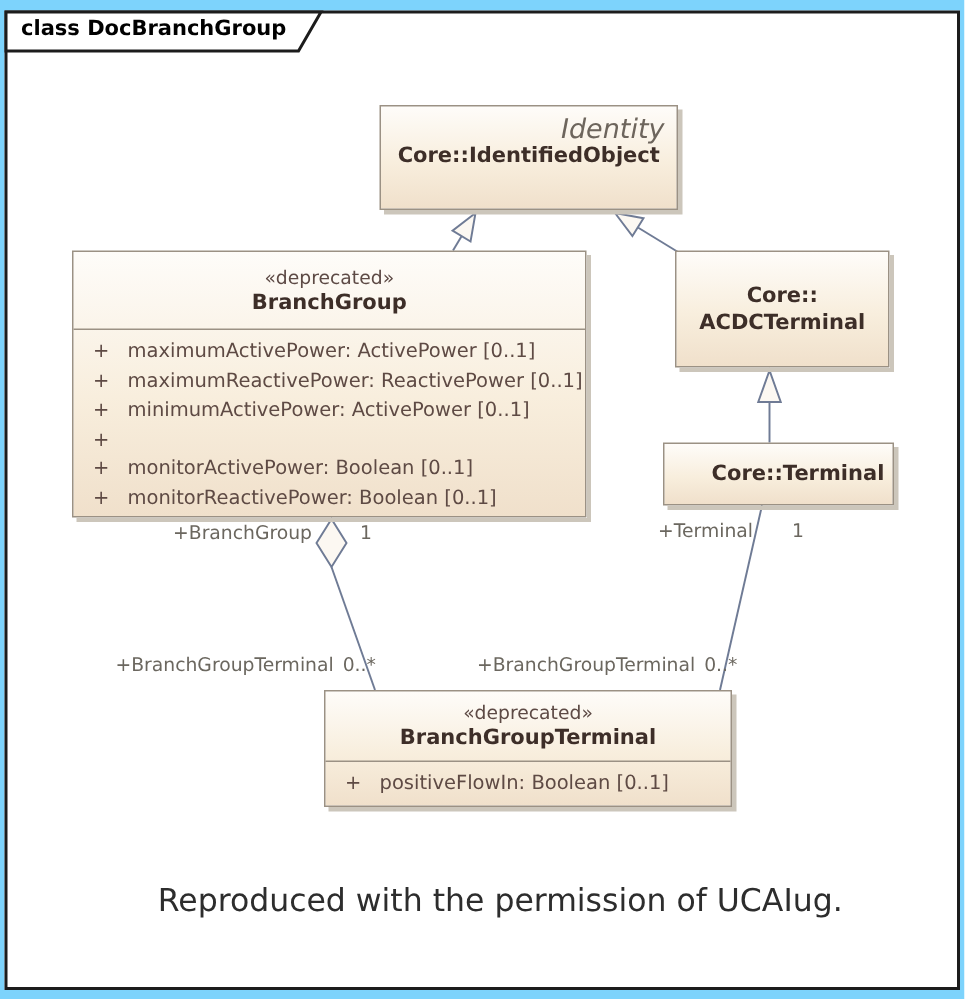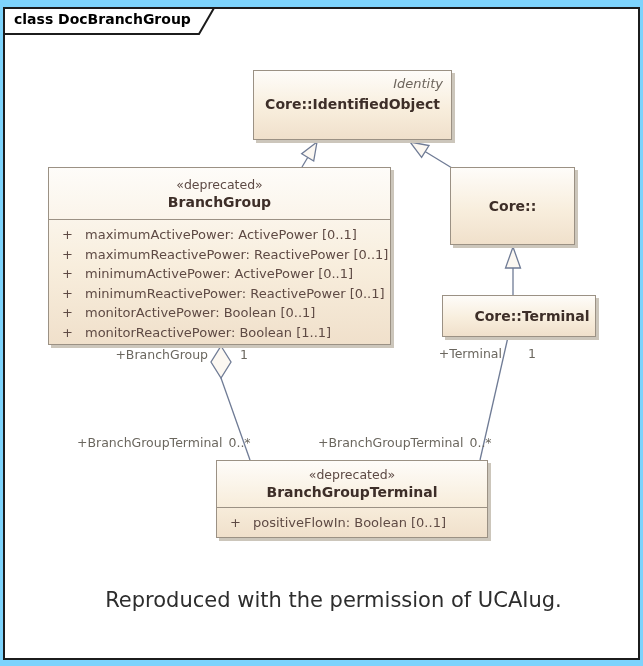--- a/index.html
+++ b/index.html
@@ -22,21 +22,21 @@
   .uml-box{
     position:absolute;box-sizing:border-box;z-index:2;
     background:linear-gradient(180deg,#fefcf9 0%,#f8eedd 55%,#f0e0cb 100%);
     border:1px solid #9b9184;
     box-shadow:3px 3px 0 #ccc6bb;
   }
   .box-header{box-sizing:border-box;display:flex;flex-direction:column;justify-content:center;align-items:center;}
   .stereotype{font-size:12.5px;color:#5d4a45;line-height:16px;}
   .class-name{font-size:14px;font-weight:bold;color:#3d2e28;line-height:18px;}
   .pkg-stereo{
-    position:absolute;right:8px;top:5px;font-size:13px;font-style:italic;color:#6d655c;
+    position:absolute;right:8px;top:5px;font-size:18px;font-style:italic;color:#6d655c;
   }
   .divider{border-top:1px solid #9b9184;}
   .attr-list{padding-top:5px;}
   .attr-row{display:flex;font-size:13px;color:#5e4a44;line-height:19.5px;padding-left:13px;}
   .attr-vis{width:23px;flex:0 0 23px;}
   .attr-text{white-space:nowrap;}
   
   .edge-label{
     position:absolute;z-index:3;font-size:12.5px;color:#6b675f;white-space:nowrap;
   }
@@ -107,36 +107,36 @@
       <div class="attr-row">
         <span class="attr-vis">+</span>
         <span class="attr-text">maximumReactivePower: ReactivePower [0..1]</span>
       </div>
       <div class="attr-row">
         <span class="attr-vis">+</span>
         <span class="attr-text">minimumActivePower: ActivePower [0..1]</span>
       </div>
       <div class="attr-row">
         <span class="attr-vis">+</span>
-        <span class="attr-text">minimumReactivePower: ReactivePower [0..1]</span>
       </div>
       <div class="attr-row">
         <span class="attr-vis">+</span>
         <span class="attr-text">monitorActivePower: Boolean [0..1]</span>
       </div>
       <div class="attr-row">
         <span class="attr-vis">+</span>
-        <span class="attr-text">monitorReactivePower: Boolean [1..1]</span>
+        <span class="attr-text">monitorReactivePower: Boolean [0..1]</span>
       </div>
     </div>
   </div>
 
-  <div class="uml-box" style="left:450px;top:167px;width:125px;height:78px;">
+  <div class="uml-box" style="left:450px;top:167px;width:143px;height:78px;">
     <div class="box-header" style="height:100%;">
       <div class="class-name">Core::</div>
+      <div class="class-name">ACDCTerminal</div>
     </div>
   </div>
 
   <div class="uml-box" style="left:442px;top:295px;width:154px;height:42px;">
     <div class="box-header" style="height:100%;margin-left:26px;">
       <div class="class-name">Core::Terminal</div>
     </div>
   </div>
 
   <div class="uml-box" style="left:216px;top:460px;width:272px;height:78px;">

